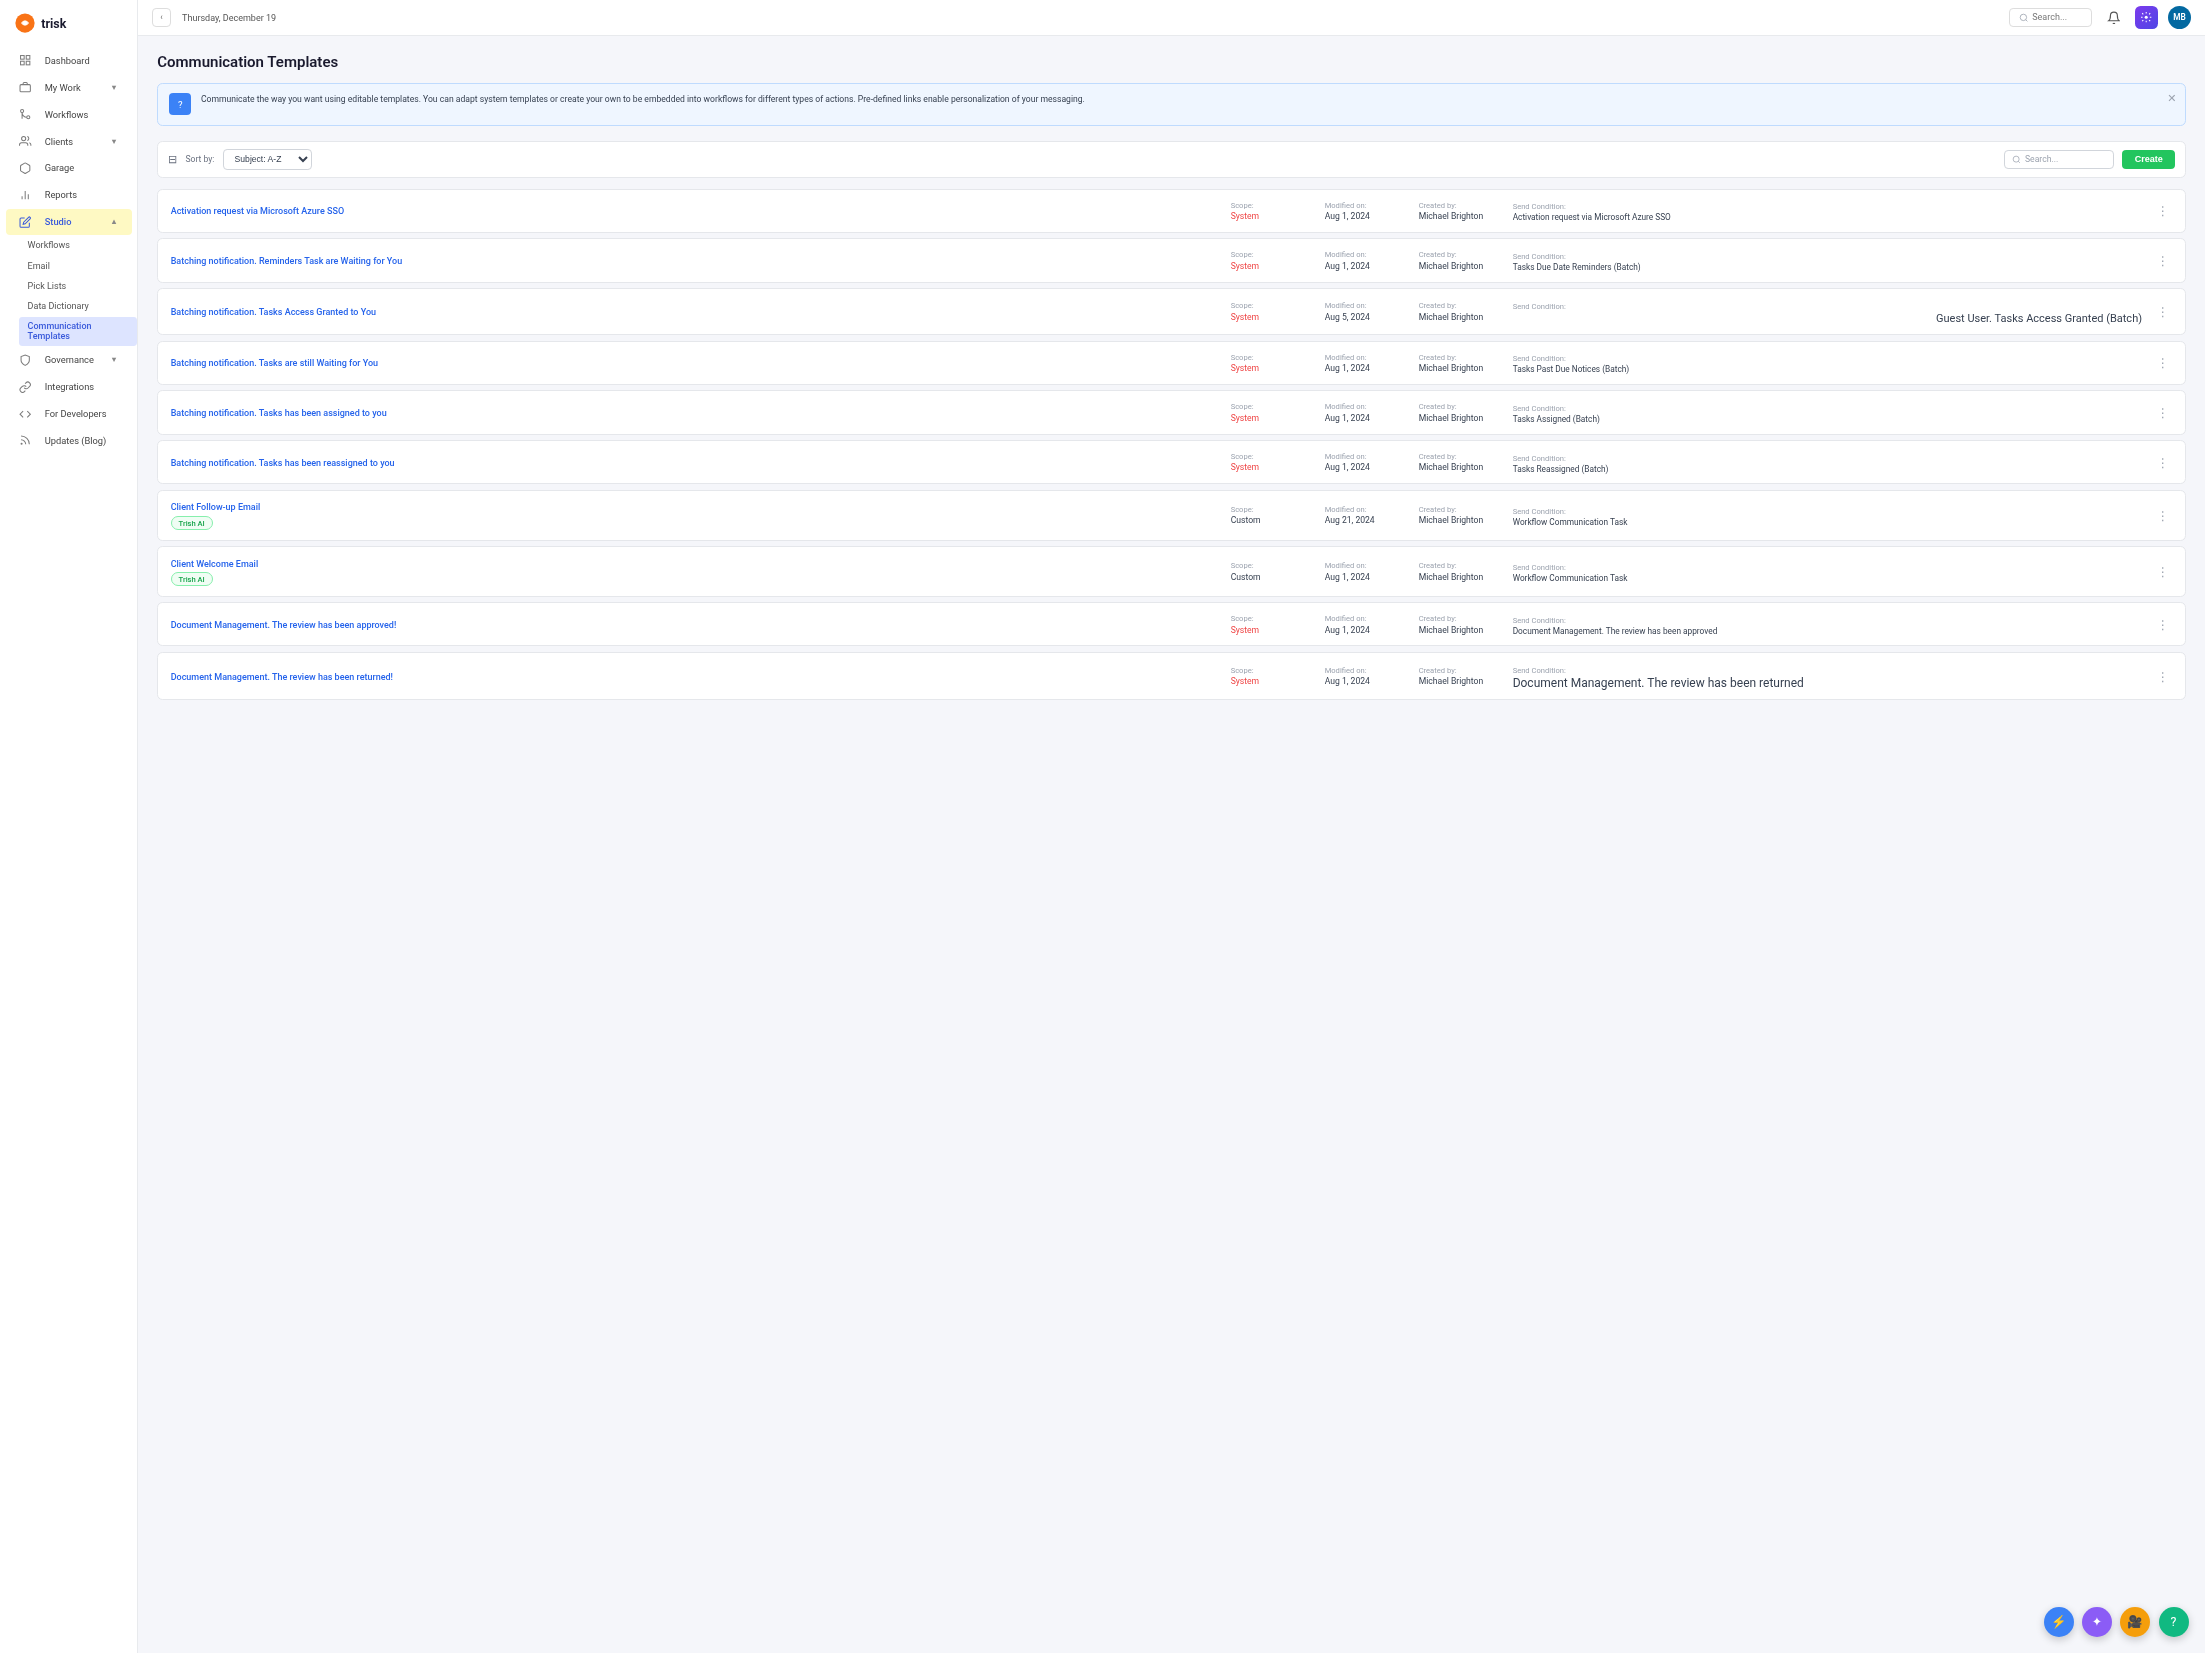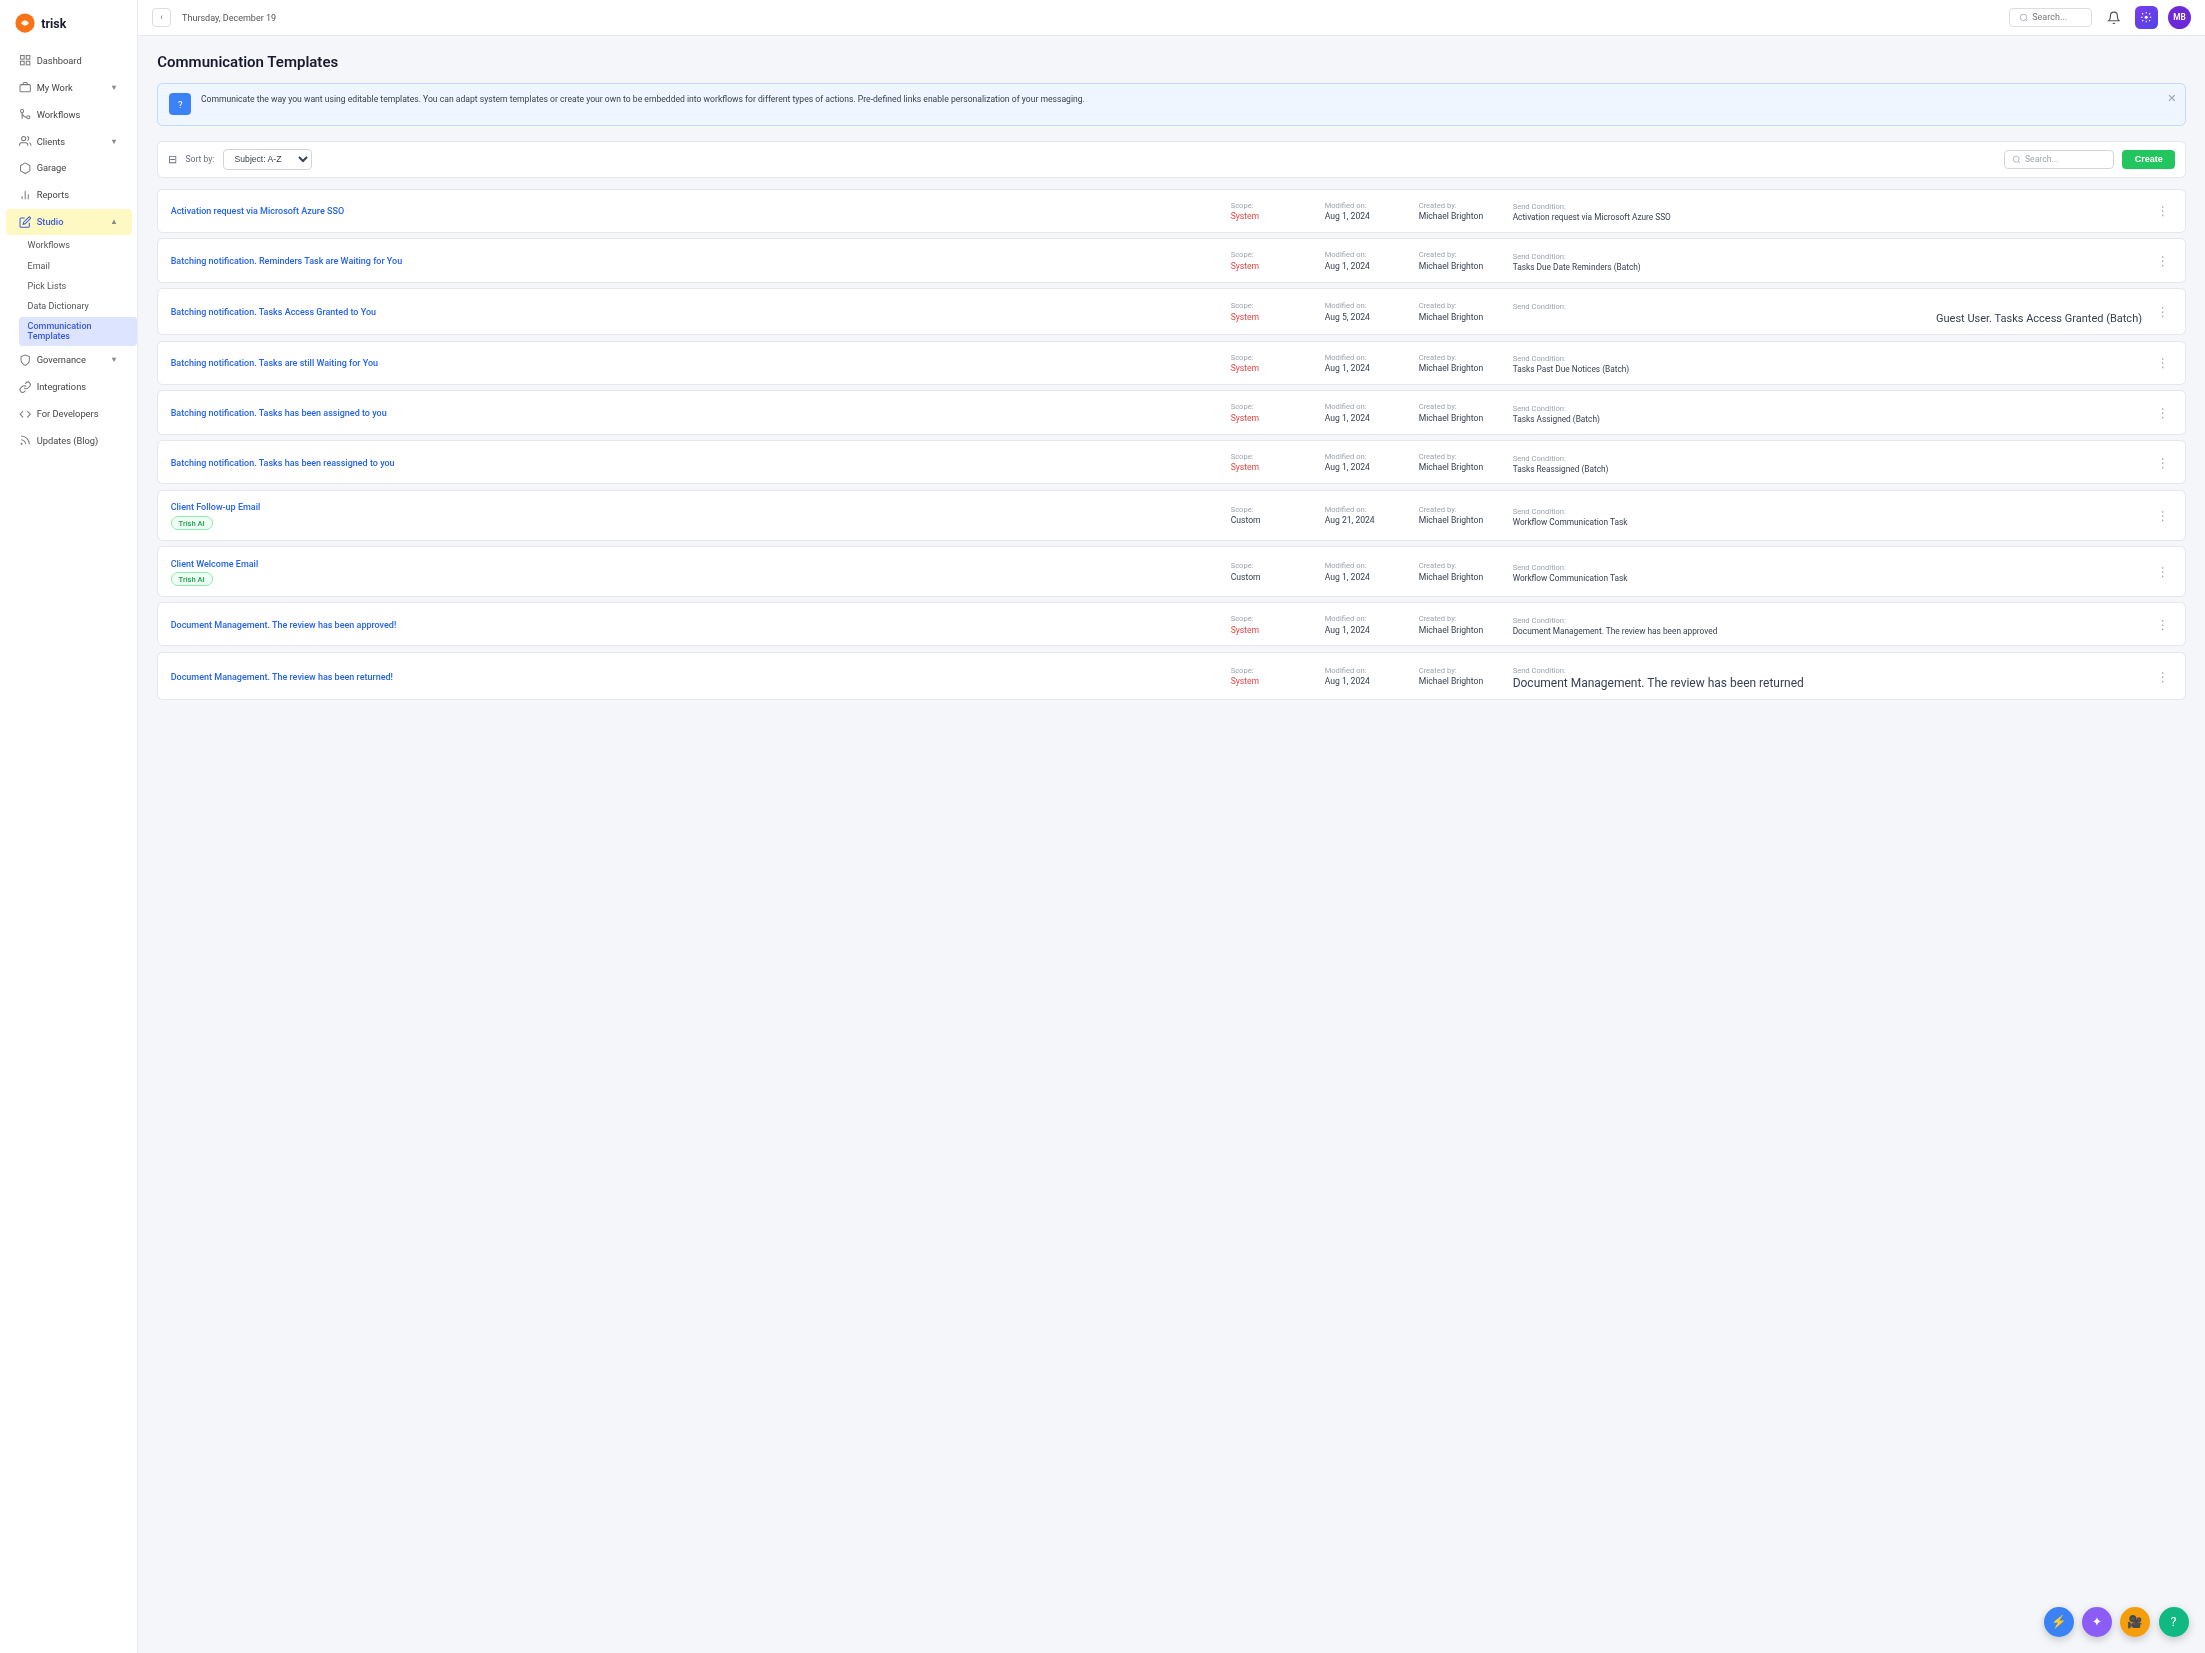--- a/index.html
+++ b/index.html
@@ -24,21 +24,21 @@
       gap: 5.5px;
     }
     .logo-icon {
       width: 22px;
       height: 22px;
     }
     .sidebar-nav { flex: 1; }
     .nav-item {
       display: flex;
       align-items: center;
-      gap: 5px;
+      gap: 13px;
       padding: 6.9px 13.8px;
       cursor: pointer;
       font-size: 9.3px;
       color: #444;
       border-radius: 4.1px;
       margin: 0.7px 5.5px;
       position: relative;
     }
     .nav-item.active { background: #fef9c3; color: #3b5bdb; font-weight: 500; }
     .nav-item .nav-icon { width: 12.4px; height: 12.4px; opacity: 0.7; flex-shrink: 0; }
@@ -94,21 +94,21 @@
     }
     .ai-avatar {
       width: 23.4px; height: 23.4px;
       background: linear-gradient(135deg, #7c3aed, #4f46e5);
       border-radius: 5.5px;
       display: flex; align-items: center; justify-content: center;
       color: #fff; font-size: 9.6px;
     }
     .user-avatar {
       width: 23.4px; height: 23.4px;
-      background: #6d28d9;
+      background: #0369a1;
       border-radius: 50%;
       display: flex; align-items: center; justify-content: center;
       color: #fff; font-size: 8.3px; font-weight: 600;
     }
 
     
     .main-wrapper { flex: 1; display: flex; flex-direction: column; overflow: hidden; }
     .main-content { flex: 1; overflow-y: auto; padding: 16.5px 19.3px; }
 
     .page-title { font-size: 15px; font-weight: 600; color: #1a1a2e; margin-bottom: 12.4px; }

